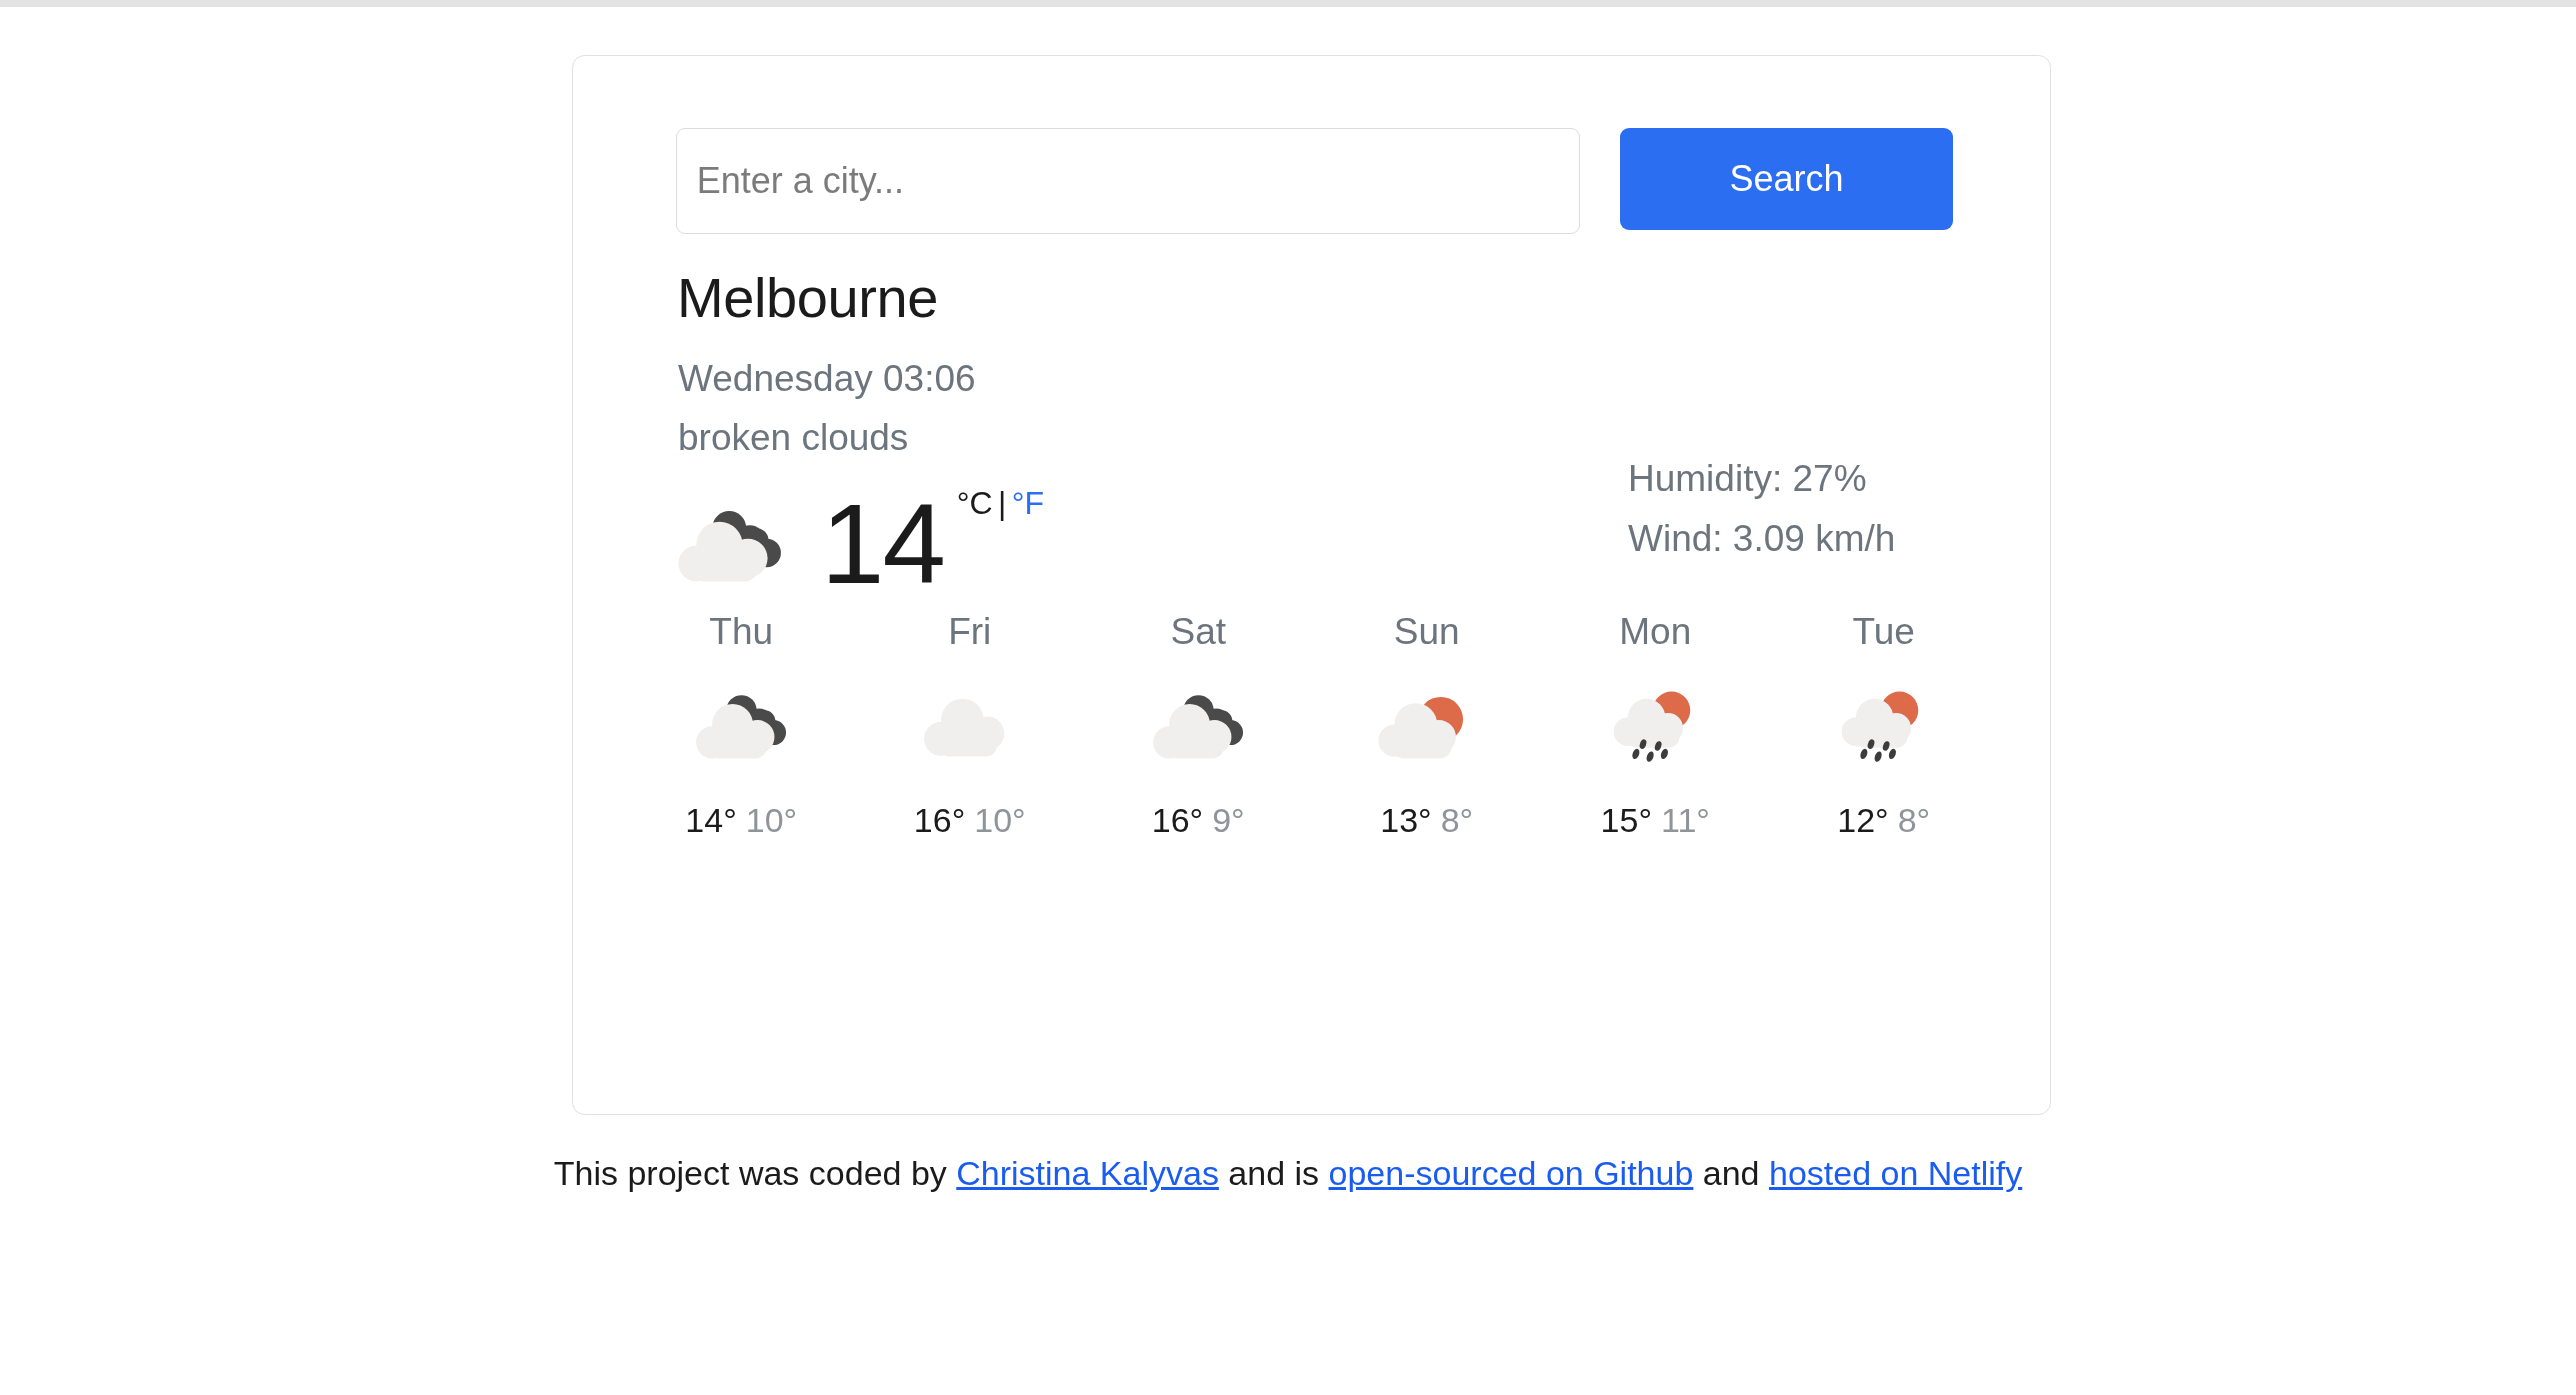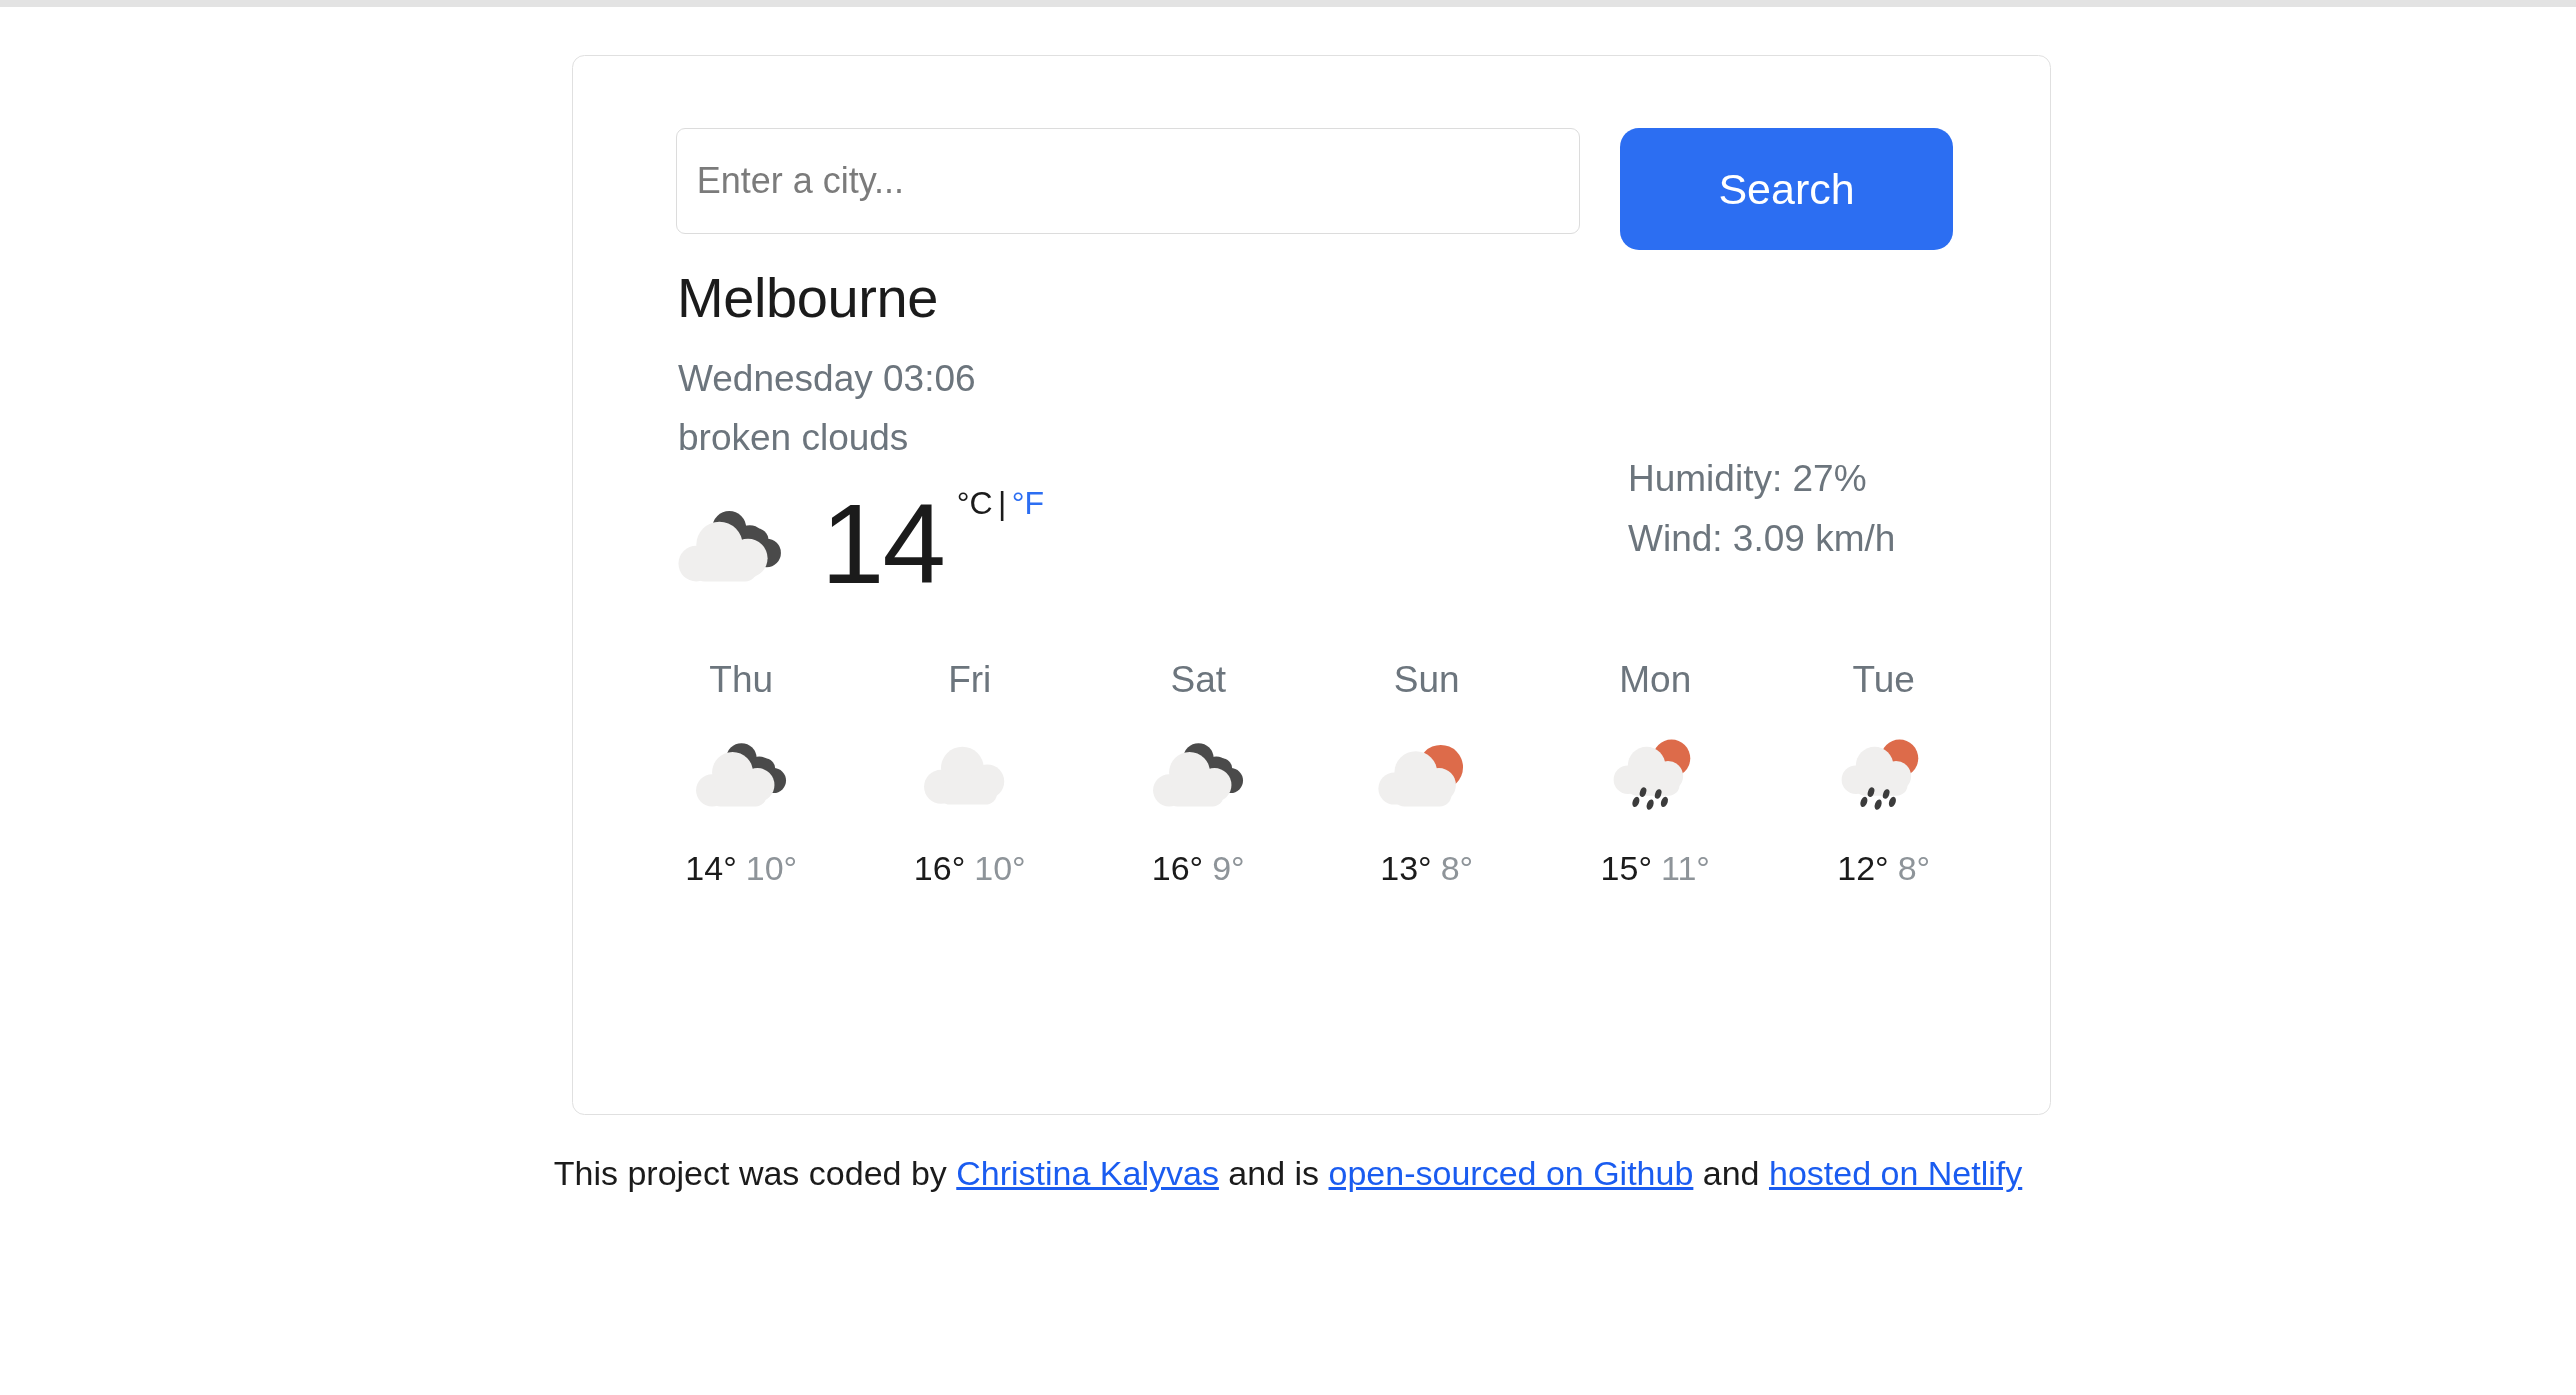--- a/index.html
+++ b/index.html
@@ -47,27 +47,27 @@
     background: #ffffff;
     padding: 0 19.7px;
     font-family: "Liberation Sans", sans-serif;
     font-size: 36px;
     color: #3c4043;
     outline: none;
   }
   .search-input::placeholder { color: #7b7b7b; }
   .search-button {
     margin-left: 40px;
-    width: 333px; height: 122px;
+    width: 333px; height: 102px;
     background: #2c6ef2;
     border: none;
-    border-radius: 19px;
+    border-radius: 9px;
     color: #ffffff;
     font-family: "Liberation Sans", sans-serif;
-    font-size: 43px;
+    font-size: 36px;
     cursor: pointer;
   }
 
   
   .city-name {
     position: absolute;
     left: 104px; top: 209px;
     font-size: 56px;
     color: #1b1b1b;
     font-weight: 400;
@@ -129,21 +129,20 @@
     line-height: 1.0;
   }
   .conditions div { margin-bottom: 23px; }
 
   
   .forecast {
     position: absolute;
     left: 54px; top: 555px;
     width: 1371px;
     display: flex;
-    margin-top: 48px;
   }
   .fc-day {
     flex: 1;
     display: flex;
     flex-direction: column;
     align-items: center;
   }
   .fc-name {
     font-size: 37px;
     color: #6c757d;

